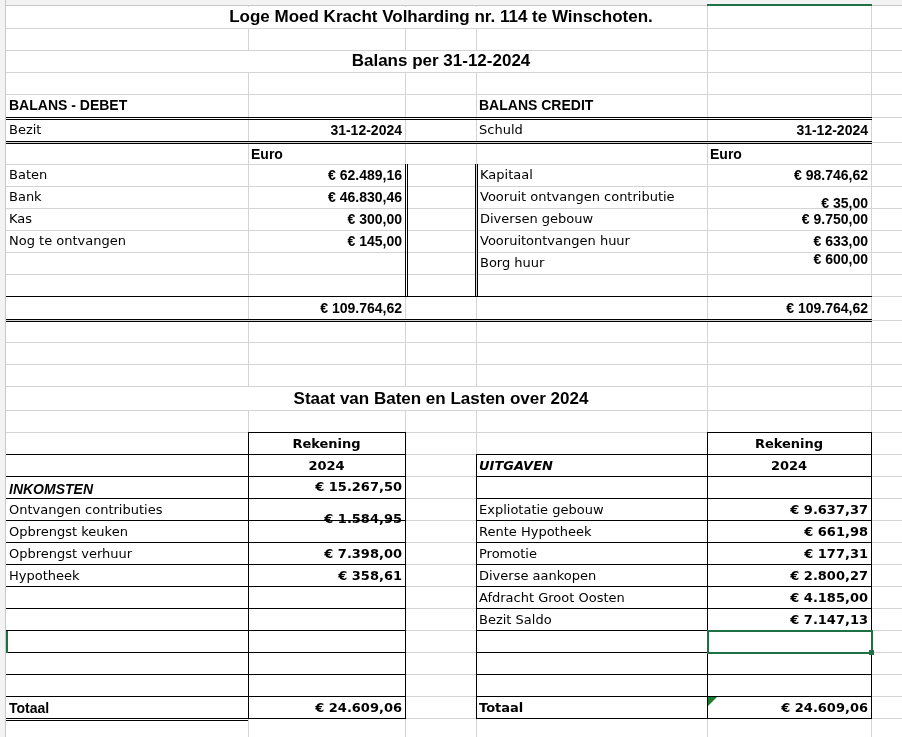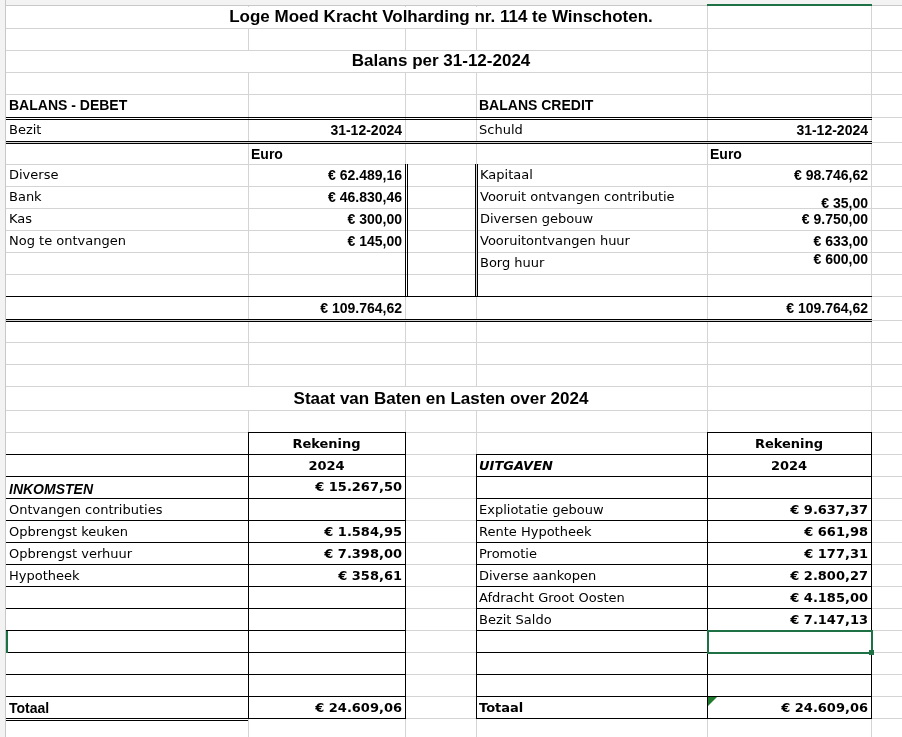--- a/index.html
+++ b/index.html
@@ -106,21 +106,21 @@
 <div class="cell b" style="left:476px;top:94px;width:231px">BALANS CREDIT</div>
 
 <div class="cell cal" style="left:6px;top:119px;width:242px">Bezit</div>
 <div class="cell b r" style="left:248px;top:119px;width:157px">31-12-2024</div>
 <div class="cell cal" style="left:476px;top:119px;width:231px">Schuld</div>
 <div class="cell b r" style="left:707px;top:119px;width:164px">31-12-2024</div>
 
 <div class="cell b" style="left:248px;top:143px;width:157px">Euro</div>
 <div class="cell b" style="left:707px;top:143px;width:164px">Euro</div>
 
-<div class="cell cal" style="left:6px;top:164px;width:242px">Diverse</div>
+<div class="cell cal" style="left:6px;top:164px;width:242px">Baten</div>
 <div class="cell b r" style="left:248px;top:164px;width:157px">€ 62.489,16</div>
 <div class="cell cal" style="left:6px;top:186px;width:242px">Bank</div>
 <div class="cell b r" style="left:248px;top:186px;width:157px">€ 46.830,46</div>
 <div class="cell cal" style="left:6px;top:208px;width:242px">Kas</div>
 <div class="cell b r" style="left:248px;top:208px;width:157px">€ 300,00</div>
 <div class="cell cal" style="left:6px;top:230px;width:242px">Nog te ontvangen</div>
 <div class="cell b r" style="left:248px;top:230px;width:157px">€ 145,00</div>
 
 <div class="cell cal" style="left:477px;top:164px;width:230px">Kapitaal</div>
 <div class="cell b r" style="left:707px;top:164px;width:164px">€ 98.746,62</div>
@@ -180,21 +180,21 @@
 <div class="cell cal b" style="left:248px;top:455px;width:157px;text-align:center">2024</div>
 <div class="cell b i" style="left:6px;top:478px;width:242px">INKOMSTEN</div>
 
 <div class="cell cal b" style="left:707px;top:433px;width:164px;text-align:center">Rekening</div>
 <div class="cell cal b" style="left:707px;top:455px;width:164px;text-align:center">2024</div>
 <div class="cell cal b i" style="left:476px;top:455px;width:231px">UITGAVEN</div>
 
 <div class="cell cal" style="left:6px;top:499px;width:242px">Ontvangen contributies</div>
 <div class="cell cal b r" style="left:248px;top:476px;width:157px">€ 15.267,50</div>
 <div class="cell cal" style="left:6px;top:521px;width:242px">Opbrengst keuken</div>
-<div class="cell cal b r" style="left:248px;top:521px;width:157px">€ 1.584,95</div>
+<div class="cell cal b r" style="left:248px;top:508px;width:157px">€ 1.584,95</div>
 <div class="cell cal" style="left:6px;top:543px;width:242px">Opbrengst verhuur</div>
 <div class="cell cal b r" style="left:248px;top:543px;width:157px">€ 7.398,00</div>
 <div class="cell cal" style="left:6px;top:565px;width:242px">Hypotheek</div>
 <div class="cell cal b r" style="left:248px;top:565px;width:157px">€ 358,61</div>
 
 <div class="cell cal" style="left:476px;top:499px;width:231px">Expliotatie gebouw</div>
 <div class="cell cal b r" style="left:707px;top:499px;width:164px">€ 9.637,37</div>
 <div class="cell cal" style="left:476px;top:521px;width:231px">Rente Hypotheek</div>
 <div class="cell cal b r" style="left:707px;top:521px;width:164px">€ 661,98</div>
 <div class="cell cal" style="left:476px;top:543px;width:231px">Promotie</div>

